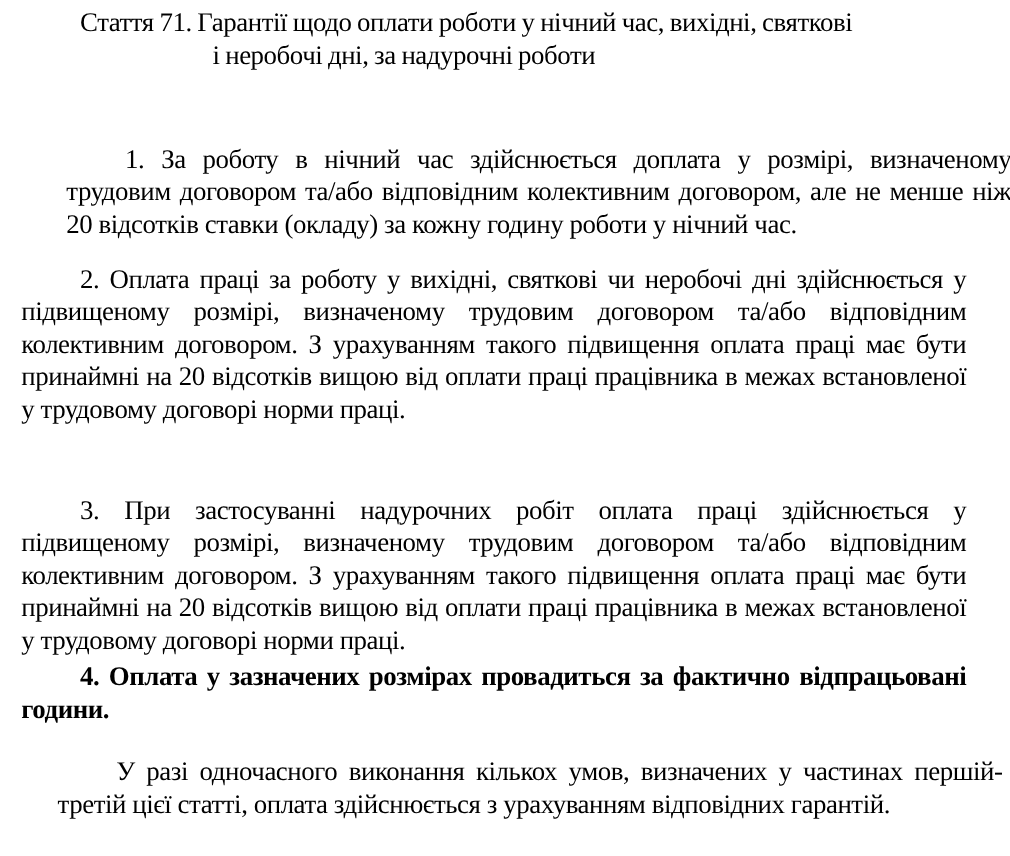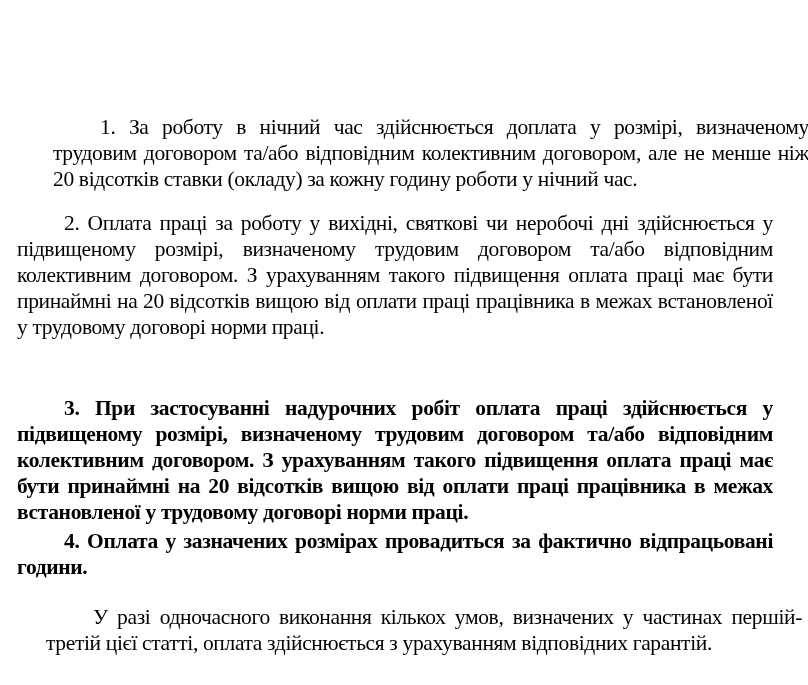--- a/index.html
+++ b/index.html
@@ -43,29 +43,31 @@
       left: 0;
       width: 756px;
       font-size: 21.5px;
       line-height: 26px;
       text-align: justify;
       text-indent: 47px;
       letter-spacing: -0.35px;
     }
     #p1 { top: 92px; margin-left: 36px; }
     #p2 { top: 188px; }
-    #p3 { top: 373px; font-weight: bold; }
+    #p3 { top: 373px; }
     #p4 { top: 506px; font-weight: bold; }
     #p5 { top: 582px; margin-left: 29px; }
   </style>
 </head>
 <body>
 
 <div class="doc">
   <div class="title">
+    <span class="line">Стаття 71. Гарантії щодо оплати роботи у нічний час, вихідні, святкові</span>
+    <span class="line line2">і неробочі дні, за надурочні роботи</span>
   </div>
 
   <p class="para" id="p1">1. За роботу в нічний час здійснюється доплата у розмірі, визначеному трудовим договором та/або відповідним колективним договором, але не менше ніж 20 відсотків ставки (окладу) за кожну годину роботи у нічний час.</p>
   <p class="para" id="p2">2. Оплата праці за роботу у вихідні, святкові чи неробочі дні здійснюється у підвищеному розмірі, визначеному трудовим договором та/або відповідним колективним договором. З урахуванням такого підвищення оплата праці має бути принаймні на 20 відсотків вищою від оплати праці працівника в межах встановленої у трудовому договорі норми праці.</p>
   <p class="para" id="p3">3. При застосуванні надурочних робіт оплата праці здійснюється у підвищеному розмірі, визначеному трудовим договором та/або відповідним колективним договором. З урахуванням такого підвищення оплата праці має бути принаймні на 20 відсотків вищою від оплати праці працівника в межах встановленої у трудовому договорі норми праці.</p>
   <p class="para" id="p4">4. Оплата у зазначених розмірах провадиться за фактично відпрацьовані години.</p>
   <p class="para" id="p5">У разі одночасного виконання кількох умов, визначених у частинах першій-третій цієї статті, оплата здійснюється з урахуванням відповідних гарантій.</p>
 </div>
 
 </body></html>

